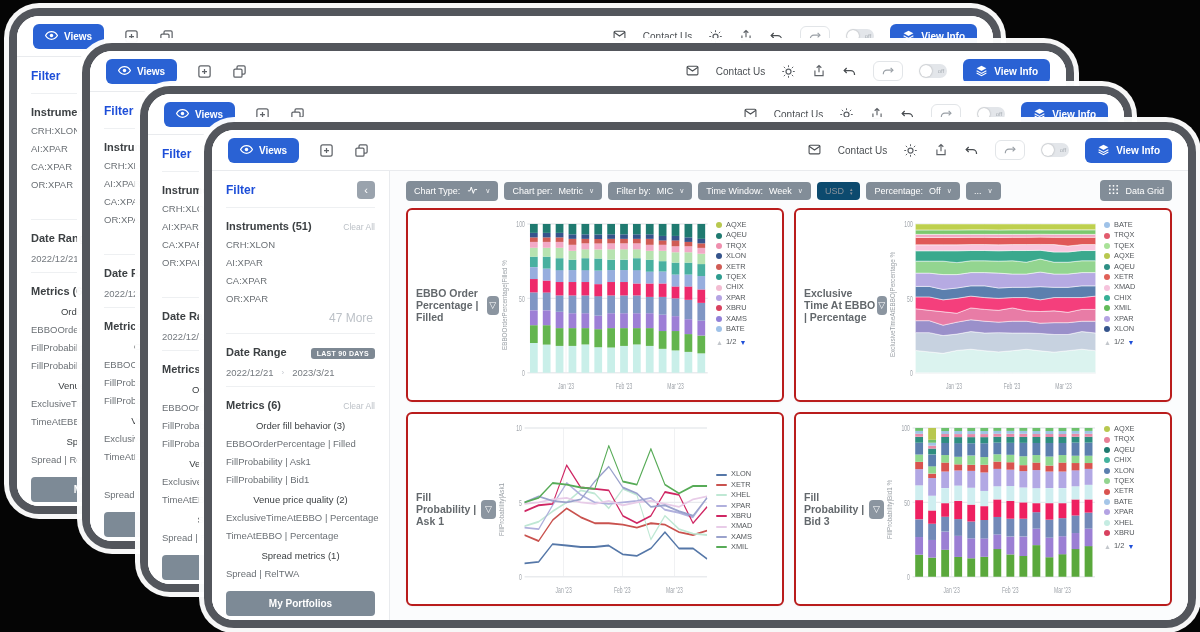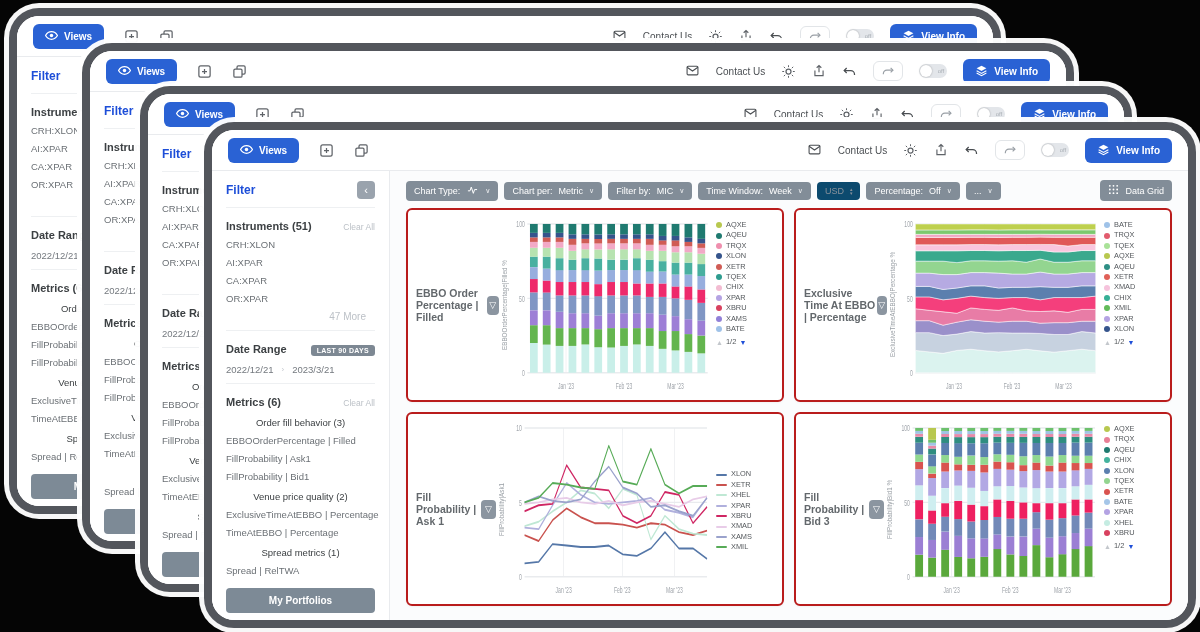--- a/index.html
+++ b/index.html
@@ -25,21 +25,21 @@
   .sidebar{flex:0 0 178px;width:178px;border-right:1px solid #e9ebee;padding:10px 14px;box-sizing:border-box;
     overflow:hidden;background:#fff;}
   .filter-row{display:flex;align-items:center;justify-content:space-between;padding-bottom:8px;border-bottom:1px solid #eef0f2;}
   .filter-title{font-size:12px;color:#1d4ed8;font-weight:bold;}
   .collapse-btn{width:18px;height:18px;border-radius:4px;background:#9aa3ad;color:#fff;font-size:11px;
     display:flex;align-items:center;justify-content:center;cursor:pointer;}
   .sec-head{display:flex;align-items:baseline;justify-content:space-between;margin:12px 0 4px;}
   .sec-title{font-size:11px;font-weight:bold;color:#3c4043;}
   .clear-all{font-size:8.5px;color:#bcc1c7;cursor:pointer;}
   .sb-item{font-size:9.5px;color:#6b7075;margin:7px 0;cursor:pointer;white-space:nowrap;}
-  .more{font-size:10px;color:#bcc1c7;text-align:right;margin:6px 9px 8px;cursor:pointer;}
+  .more{font-size:12px;color:#bcc1c7;text-align:right;margin:6px 2px 8px;cursor:pointer;}
   .sb-divider{border-top:1px solid #eef0f2;margin:8px 0;}
   .badge{background:#7d8893;color:#fff;font-size:7px;font-weight:bold;border-radius:3px;padding:2px 6px;letter-spacing:.3px;}
   .dates{display:flex;align-items:center;gap:8px;font-size:9.5px;color:#74797f;margin:8px 0;}
   .dates .sep{color:#c4c8cd;font-size:8px;}
   .grp-label{font-size:9.5px;color:#3c4043;text-align:center;margin:9px 0 2px;}
   .portfolio-btn{margin-top:12px;background:#7d8a96;color:#fff;font-size:10px;font-weight:bold;text-align:center;
     border-radius:4px;padding:7px 0;cursor:pointer;}
   
   .main{flex:1;min-width:0;background:#fbfcfd;display:flex;flex-direction:column;}
   .main-title{padding:11px 16px;font-size:12.5px;font-weight:bold;color:#3f4346;border-bottom:1px solid #e9ebee;}

